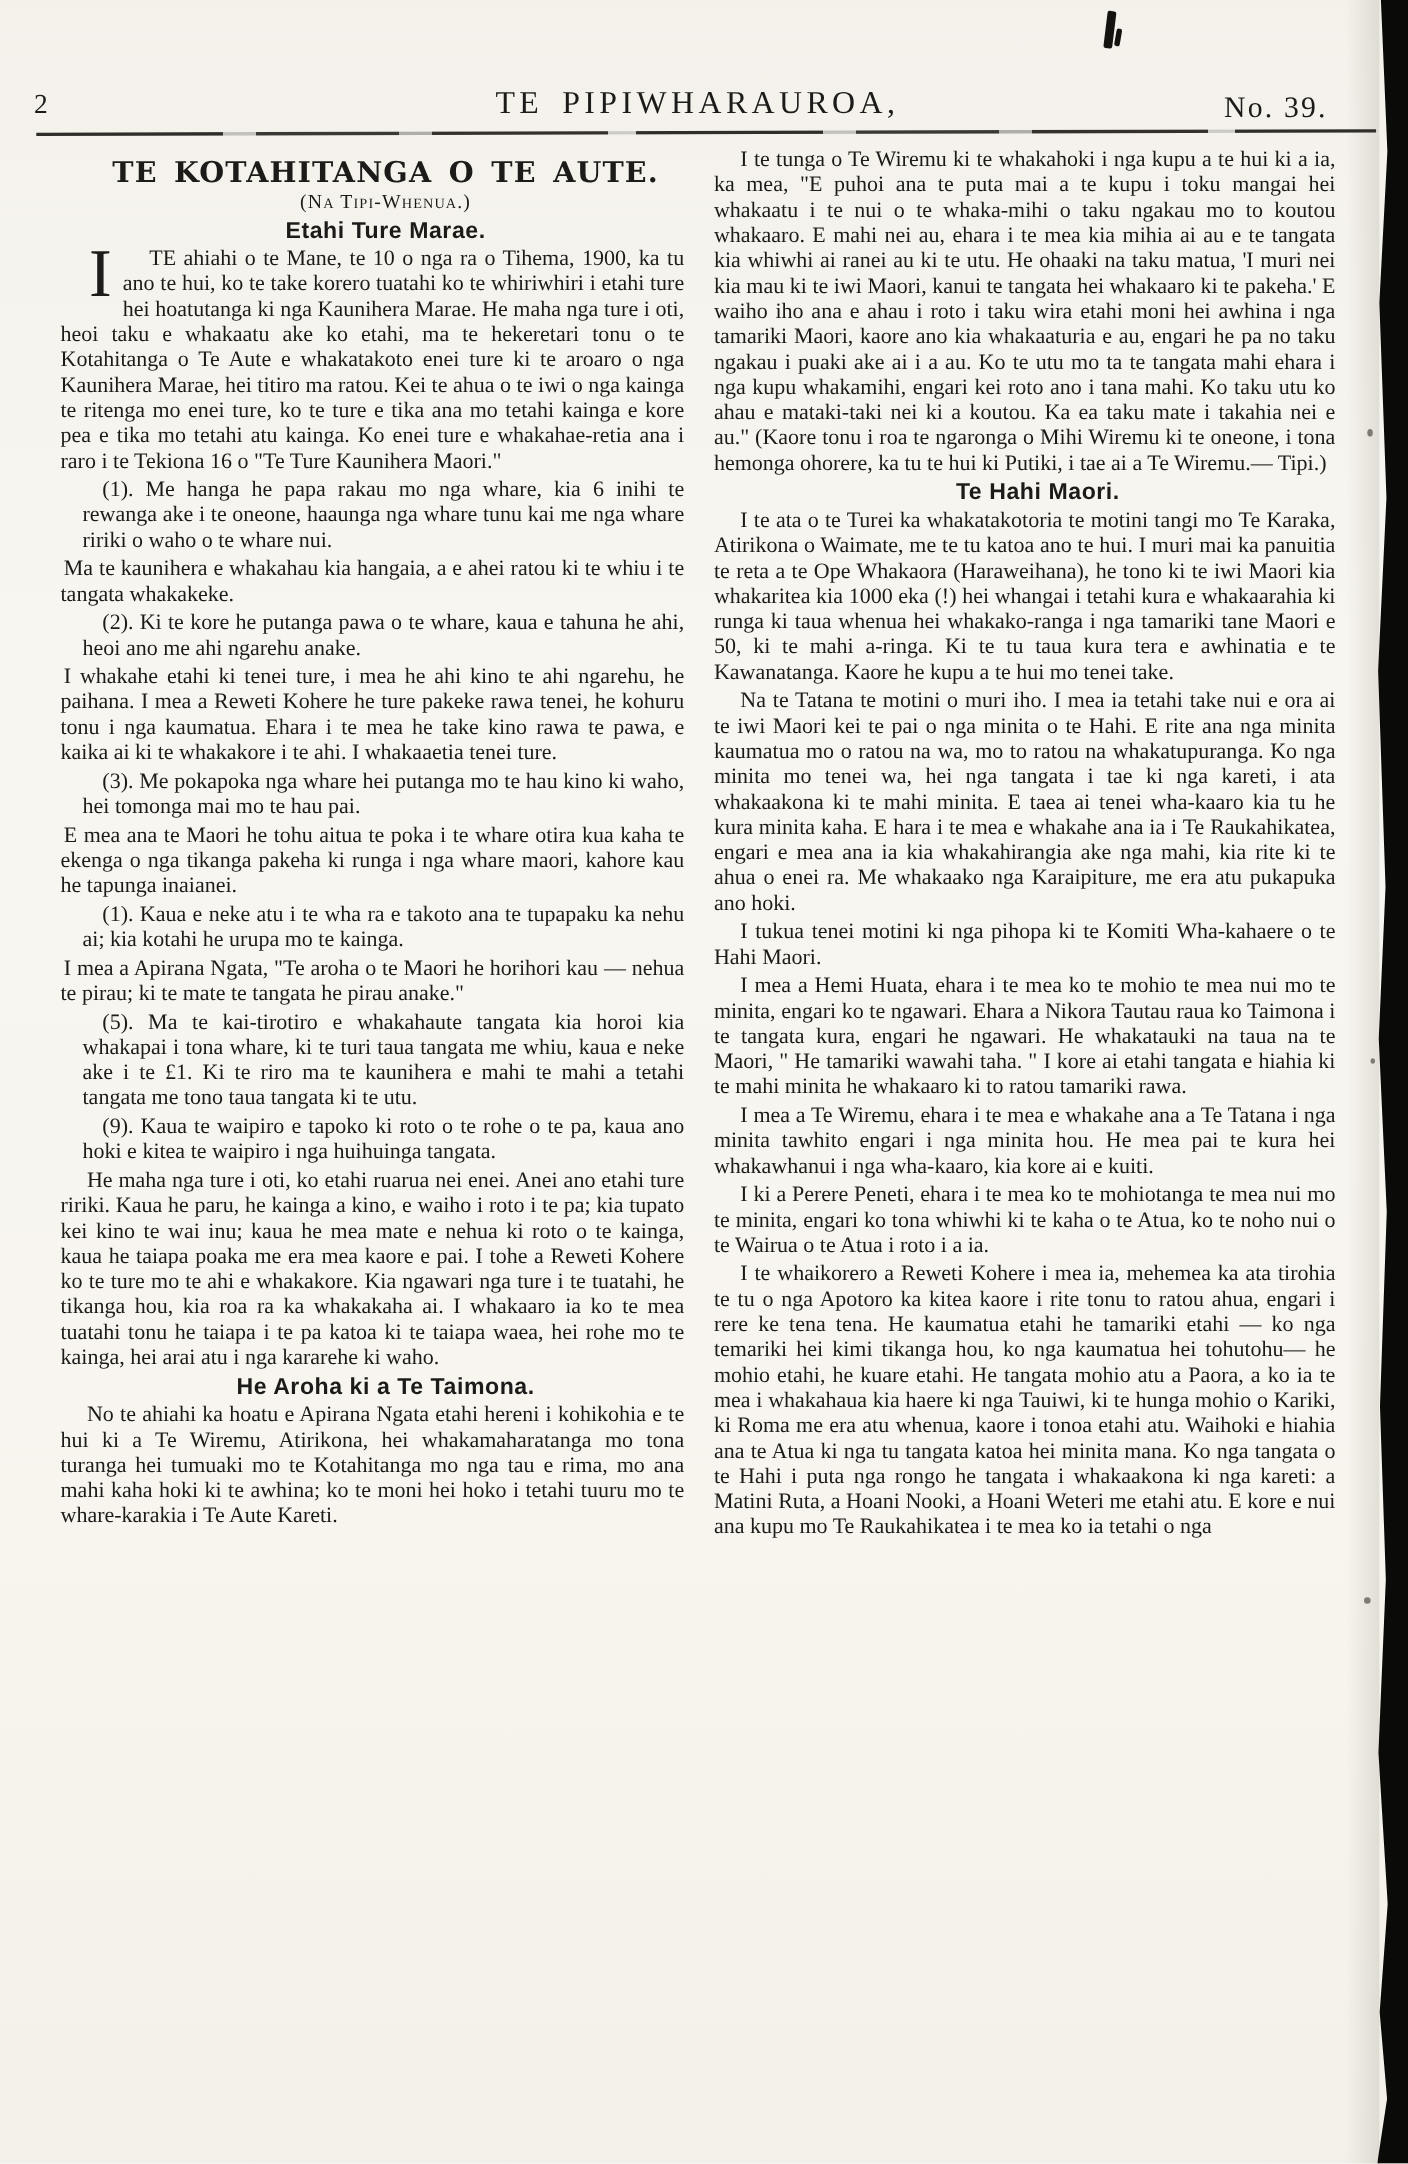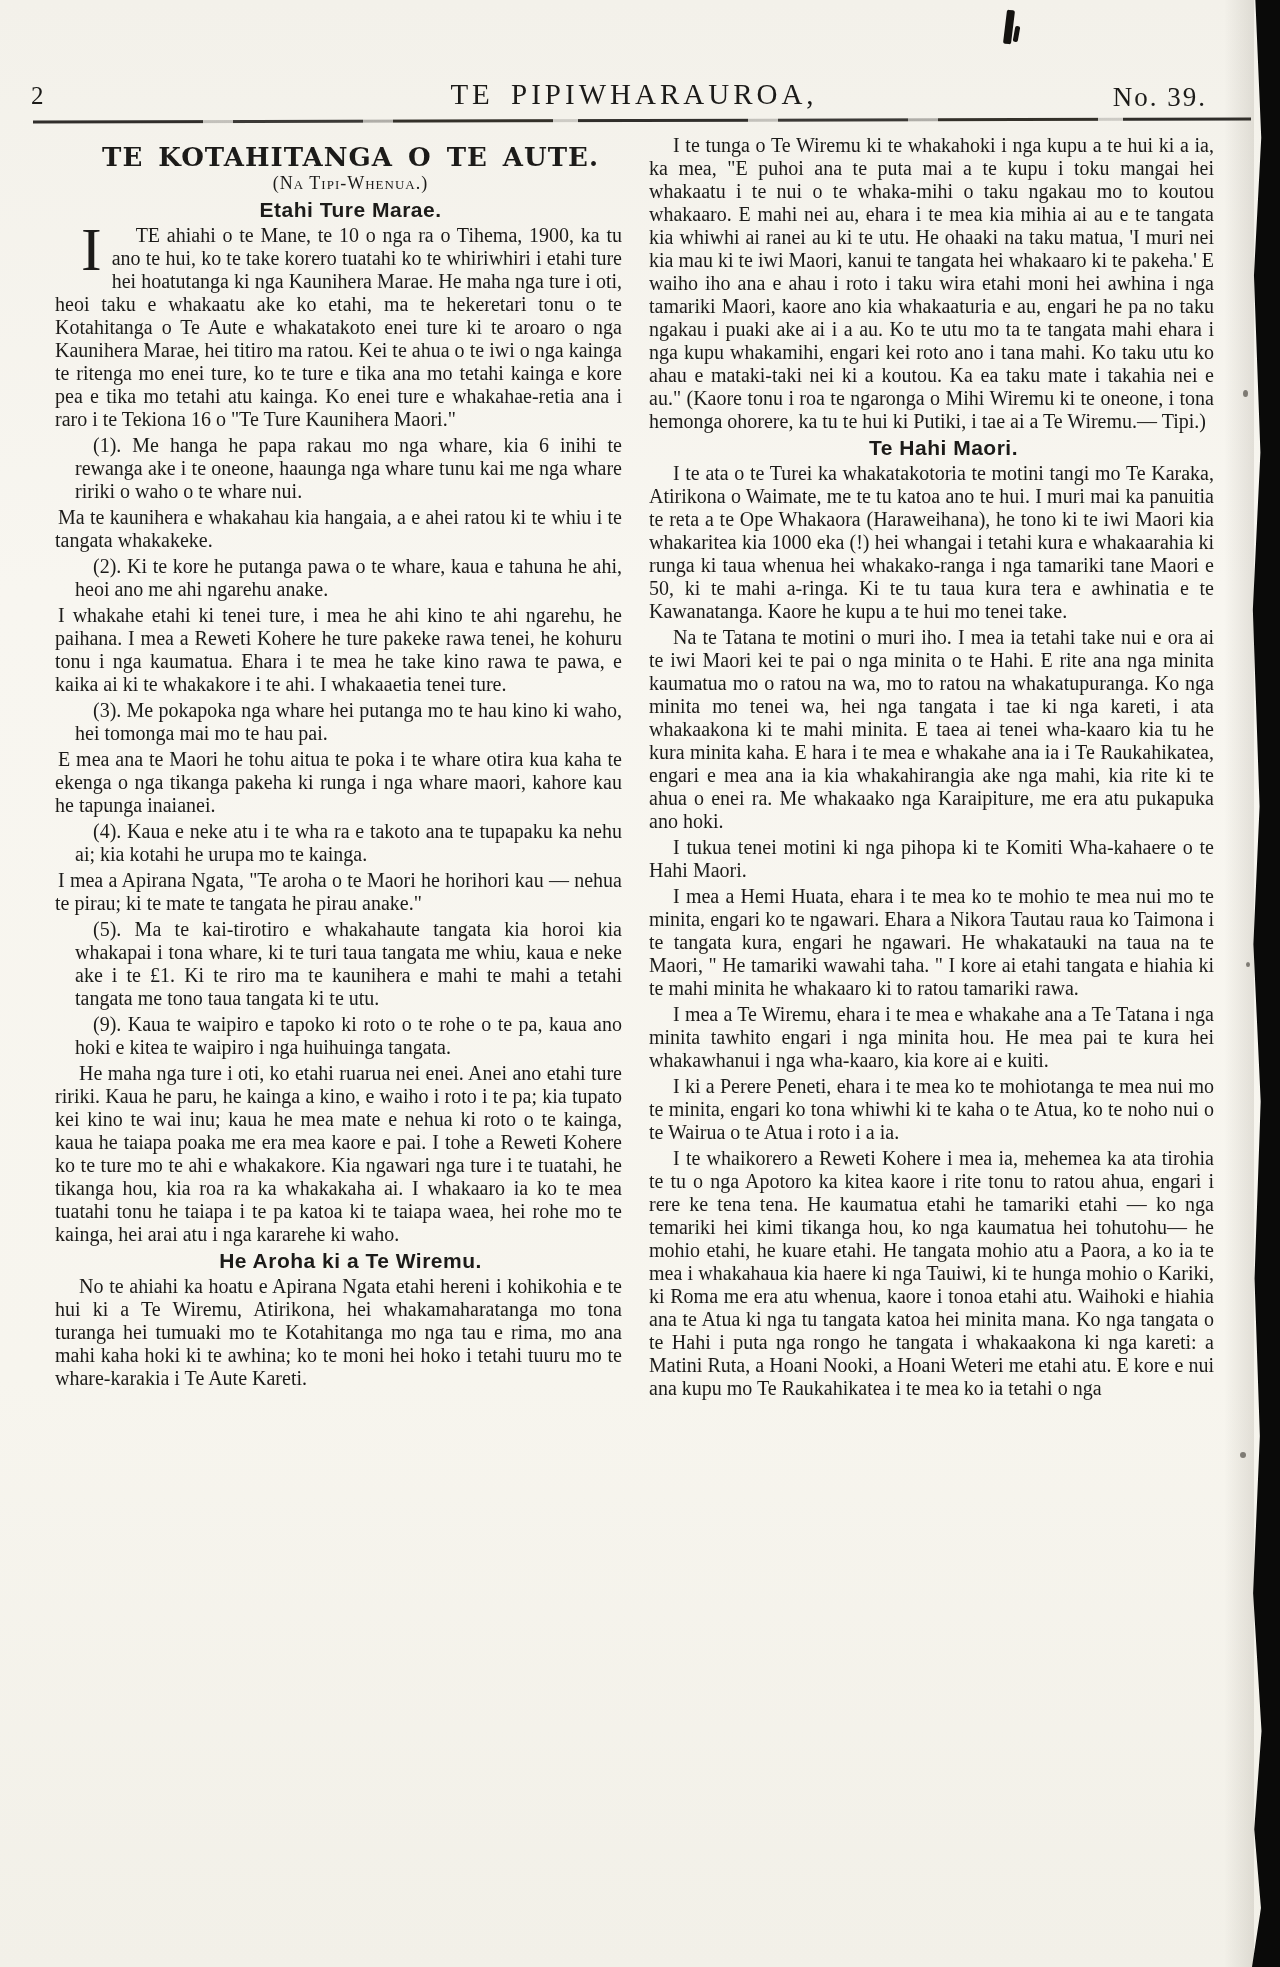--- a/index.html
+++ b/index.html
@@ -57,27 +57,27 @@
   <p class="byline">(Na Tipi-Whenua.)</p>
   <p class="subhead">Etahi Ture Marae.</p>
   <p class="lead"><span class="dropcap">I</span><span>TE ahiahi o te Mane, te 10 o nga ra o Tihema, 1900, ka tu ano te hui, ko te take korero tuatahi ko te whiriwhiri i etahi ture hei hoatutanga ki nga Kaunihera Marae. He maha nga ture i oti, heoi taku e whakaatu ake ko etahi, ma te hekeretari tonu o te Kotahitanga o Te Aute e whakatakoto enei ture ki te aroaro o nga Kaunihera Marae, hei titiro ma ratou. Kei te ahua o te iwi o nga kainga te ritenga mo enei ture, ko te ture e tika ana mo tetahi kainga e kore pea e tika mo tetahi atu kainga. Ko enei ture e whakahae-retia ana i raro i te Tekiona 16 o "Te Ture Kaunihera Maori."</span></p>
   <div>
       <p class="para-rule">(1). Me hanga he papa rakau mo nga whare, kia 6 inihi te rewanga ake i te oneone, haaunga nga whare tunu kai me nga whare ririki o waho o te whare nui.</p>
       <p class="para-flush">Ma te kaunihera e whakahau kia hangaia, a e ahei ratou ki te whiu i te tangata whakakeke.</p>
       <p class="para-rule">(2). Ki te kore he putanga pawa o te whare, kaua e tahuna he ahi, heoi ano me ahi ngarehu anake.</p>
       <p class="para-flush">I whakahe etahi ki tenei ture, i mea he ahi kino te ahi ngarehu, he paihana. I mea a Reweti Kohere he ture pakeke rawa tenei, he kohuru tonu i nga kaumatua. Ehara i te mea he take kino rawa te pawa, e kaika ai ki te whakakore i te ahi. I whakaaetia tenei ture.</p>
       <p class="para-rule">(3). Me pokapoka nga whare hei putanga mo te hau kino ki waho, hei tomonga mai mo te hau pai.</p>
       <p class="para-flush">E mea ana te Maori he tohu aitua te poka i te whare otira kua kaha te ekenga o nga tikanga pakeha ki runga i nga whare maori, kahore kau he tapunga inaianei.</p>
-      <p class="para-rule">(4). Kaua e neke atu i te wha ra e takoto ana te tupapaku ka nehu ai; kia kotahi he urupa mo te kainga.</p>
+      <p class="para-rule">(1). Kaua e neke atu i te wha ra e takoto ana te tupapaku ka nehu ai; kia kotahi he urupa mo te kainga.</p>
       <p class="para-flush">I mea a Apirana Ngata, "Te aroha o te Maori he horihori kau — nehua te pirau; ki te mate te tangata he pirau anake."</p>
       <p class="para-rule">(5). Ma te kai-tirotiro e whakahaute tangata kia horoi kia whakapai i tona whare, ki te turi taua tangata me whiu, kaua e neke ake i te £1. Ki te riro ma te kaunihera e mahi te mahi a tetahi tangata me tono taua tangata ki te utu.</p>
       <p class="para-rule">(9). Kaua te waipiro e tapoko ki roto o te rohe o te pa, kaua ano hoki e kitea te waipiro i nga huihuinga tangata.</p>
       <p class="para-normal">He maha nga ture i oti, ko etahi ruarua nei enei. Anei ano etahi ture ririki. Kaua he paru, he kainga a kino, e waiho i roto i te pa; kia tupato kei kino te wai inu; kaua he mea mate e nehua ki roto o te kainga, kaua he taiapa poaka me era mea kaore e pai. I tohe a Reweti Kohere ko te ture mo te ahi e whakakore. Kia ngawari nga ture i te tuatahi, he tikanga hou, kia roa ra ka whakakaha ai. I whakaaro ia ko te mea tuatahi tonu he taiapa i te pa katoa ki te taiapa waea, hei rohe mo te kainga, hei arai atu i nga kararehe ki waho.</p>
     </div>
-  <p class="subhead">He Aroha ki a Te Wiremu.</p>
+  <p class="subhead">He Aroha ki a Te Taimona.</p>
   <div>
       <p class="para-normal">No te ahiahi ka hoatu e Apirana Ngata etahi hereni i kohikohia e te hui ki a Te Wiremu, Atirikona, hei whakamaharatanga mo tona turanga hei tumuaki mo te Kotahitanga mo nga tau e rima, mo ana mahi kaha hoki ki te awhina; ko te moni hei hoko i tetahi tuuru mo te whare-karakia i Te Aute Kareti.</p>
     </div>
 </div>
 
 <div class="col col-right">
   <div>
       <p class="para-normal">I te tunga o Te Wiremu ki te whakahoki i nga kupu a te hui ki a ia, ka mea, "E puhoi ana te puta mai a te kupu i toku mangai hei whakaatu i te nui o te whaka-mihi o taku ngakau mo to koutou whakaaro. E mahi nei au, ehara i te mea kia mihia ai au e te tangata kia whiwhi ai ranei au ki te utu. He ohaaki na taku matua, 'I muri nei kia mau ki te iwi Maori, kanui te tangata hei whakaaro ki te pakeha.' E waiho iho ana e ahau i roto i taku wira etahi moni hei awhina i nga tamariki Maori, kaore ano kia whakaaturia e au, engari he pa no taku ngakau i puaki ake ai i a au. Ko te utu mo ta te tangata mahi ehara i nga kupu whakamihi, engari kei roto ano i tana mahi. Ko taku utu ko ahau e mataki-taki nei ki a koutou. Ka ea taku mate i takahia nei e au." (Kaore tonu i roa te ngaronga o Mihi Wiremu ki te oneone, i tona hemonga ohorere, ka tu te hui ki Putiki, i tae ai a Te Wiremu.— Tipi.)</p>
     </div>
   <p class="subhead">Te Hahi Maori.</p>

